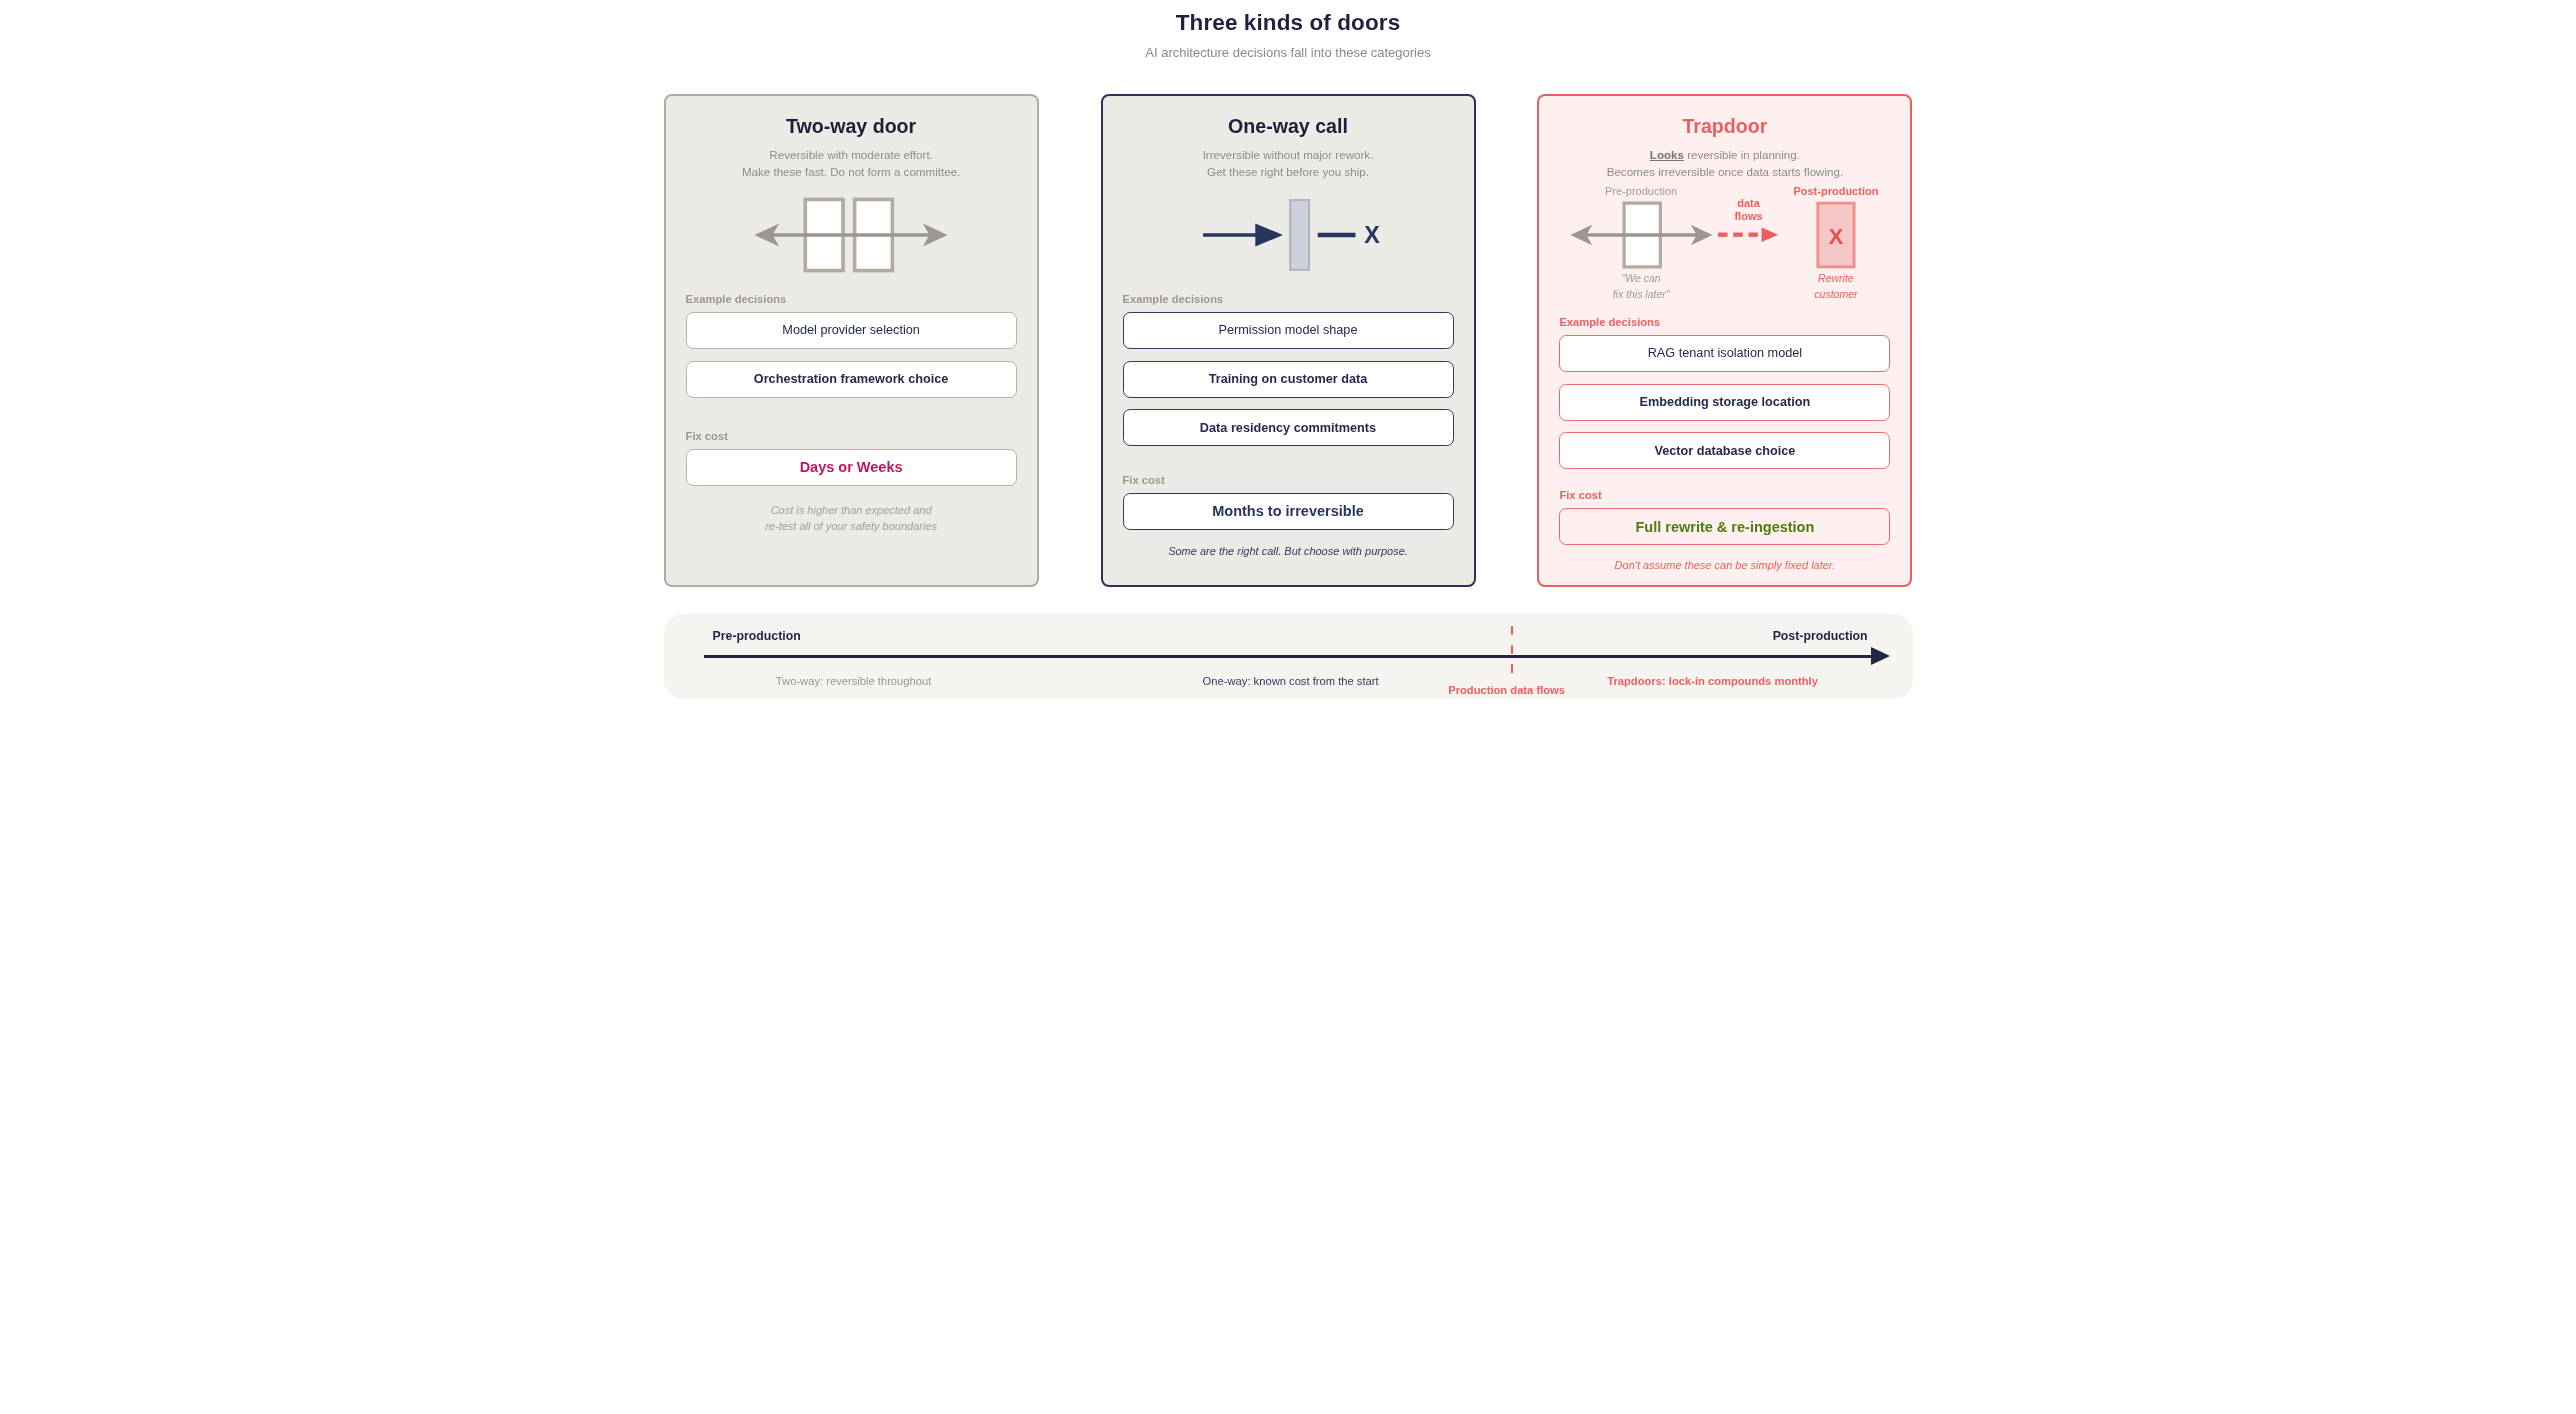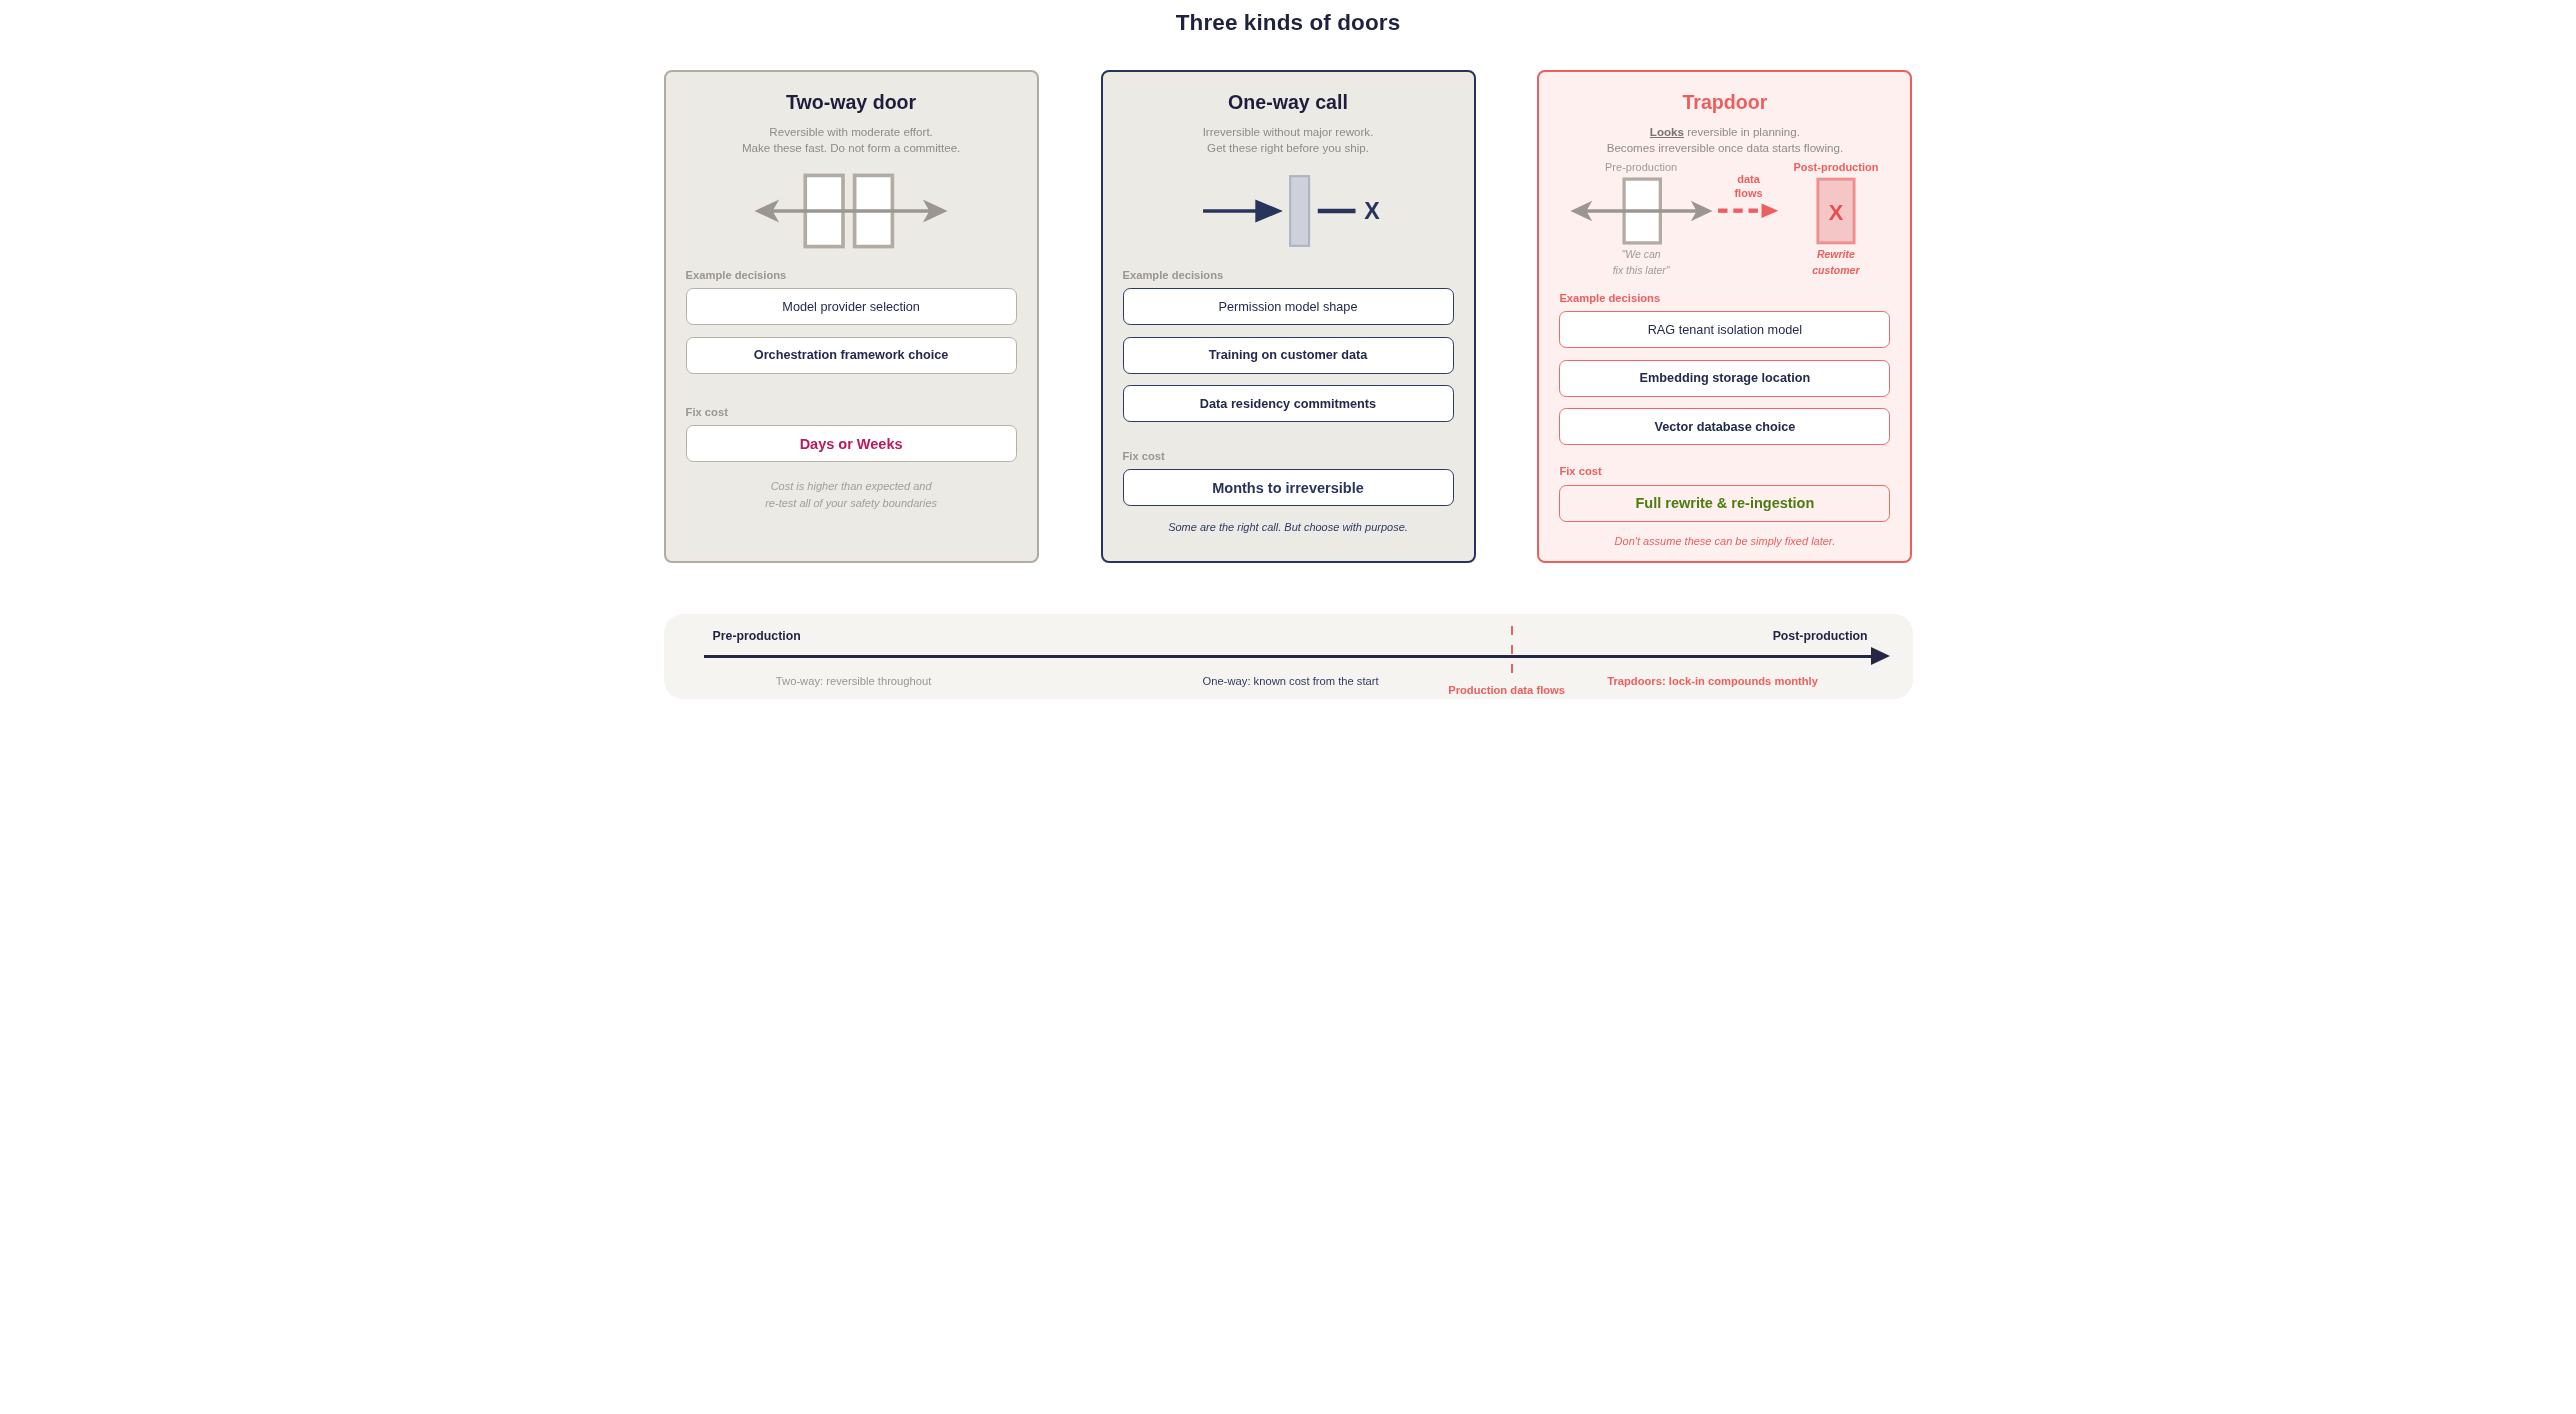--- a/index.html
+++ b/index.html
@@ -121,21 +121,21 @@
     font-size:10.5px;font-style:italic;line-height:1.5;
     color:#a09b96;
   }
   .flow-label{
     font-size:11px;font-weight:bold;line-height:1.25;
     color:#ed5f5f;
   }
   .flow-arrow{margin-top:4.3px;}
   .rewrite{
     margin-top:1.4px;
-    font-size:10.5px;font-weight:bold;font-style:italic;line-height:1.5;
+    font-size:10.5px;font-weight:normal;font-style:italic;line-height:1.5;
     color:#ed5f5f;
   }
   .trap-col svg{margin-top:1.4px;}
 
   
   .timeline{
     position:absolute;
     left:19.6px;top:614px;
     width:1249px;height:85px;
     background:#f6f4f1;
@@ -174,20 +174,21 @@
   .tl-oneway{left:627px;color:#2e3a63;}
   .tl-prod{left:843px;top:70px;color:#ed5f5f;font-weight:bold;}
   .tl-trap{left:1049px;color:#ed5f5f;font-weight:bold;}
 </style>
 </head>
 <body>
 
 <div class="page">
 
   <h1 class="page-title">Three kinds of doors</h1>
+  <div class="page-subtitle">AI architecture decisions fall into these categories</div>
 
   <div class="cards">
 
     <section class="card c1">
       <h2 class="card-title">Two-way door</h2>
       <p class="desc">
         <span>Reversible with moderate effort.</span><br>
         <span>Make these fast. Do not form a committee.</span>
       </p>
       <div class="icon-area">

